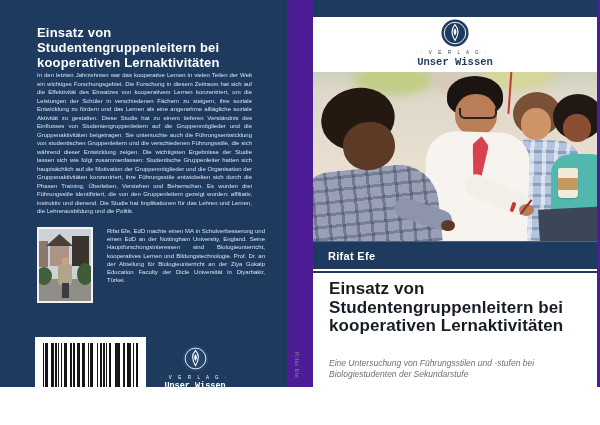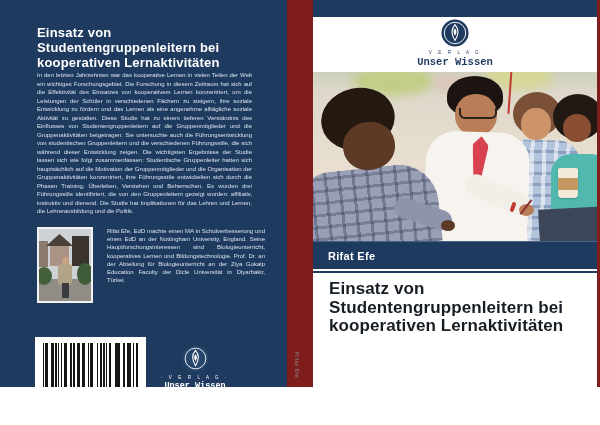--- a/index.html
+++ b/index.html
@@ -1,17 +1,17 @@
 <!DOCTYPE html>
 <html><head>
 <meta charset="utf-8">
 <style>
   html,body{margin:0;padding:0;}
   body{width:600px;height:425px;background:#ffffff;font-family:"Liberation Sans",sans-serif;}
-  .page{position:relative;width:600px;height:387px;background:#7f1d1d;overflow:hidden;}
+  .page{position:relative;width:600px;height:387px;background:#4c1d95;overflow:hidden;}
 
   
   .back-panel{position:absolute;left:0;top:0;width:287px;height:425px;background:#1e3a5f;}
   .back-title{position:absolute;left:37px;top:25px;width:232px;color:#ffffff;
     font-size:13px;font-weight:bold;line-height:1.17;letter-spacing:.2px;}
   .back-synopsis{position:absolute;left:37px;top:71px;width:215px;color:#d9e2ee;
     font-size:6px;line-height:1.42;text-align:justify;}
   .bio-row{position:absolute;left:37px;top:227px;width:228px;display:flex;}
   .author-photo{width:52px;height:72px;background:#ccd2d6;border:2px solid #f2f2f2;
     position:relative;overflow:hidden;flex:none;}
@@ -203,15 +203,16 @@
       <div class="s1-arm"></div>
       <div class="s1-hand"></div>
     </div>
 
     <div class="name-band">
       <span>Rifat Efe</span>
     </div>
     <div class="band-rule"></div>
 
     <div class="front-title">Einsatz von Studentengruppenleitern bei kooperativen Lernaktivitäten</div>
+    <div class="front-subtitle">Eine Untersuchung von Führungsstilen und -stufen bei Biologiestudenten der Sekundarstufe</div>
   </div>
 
 </div>
 
 </body></html>

